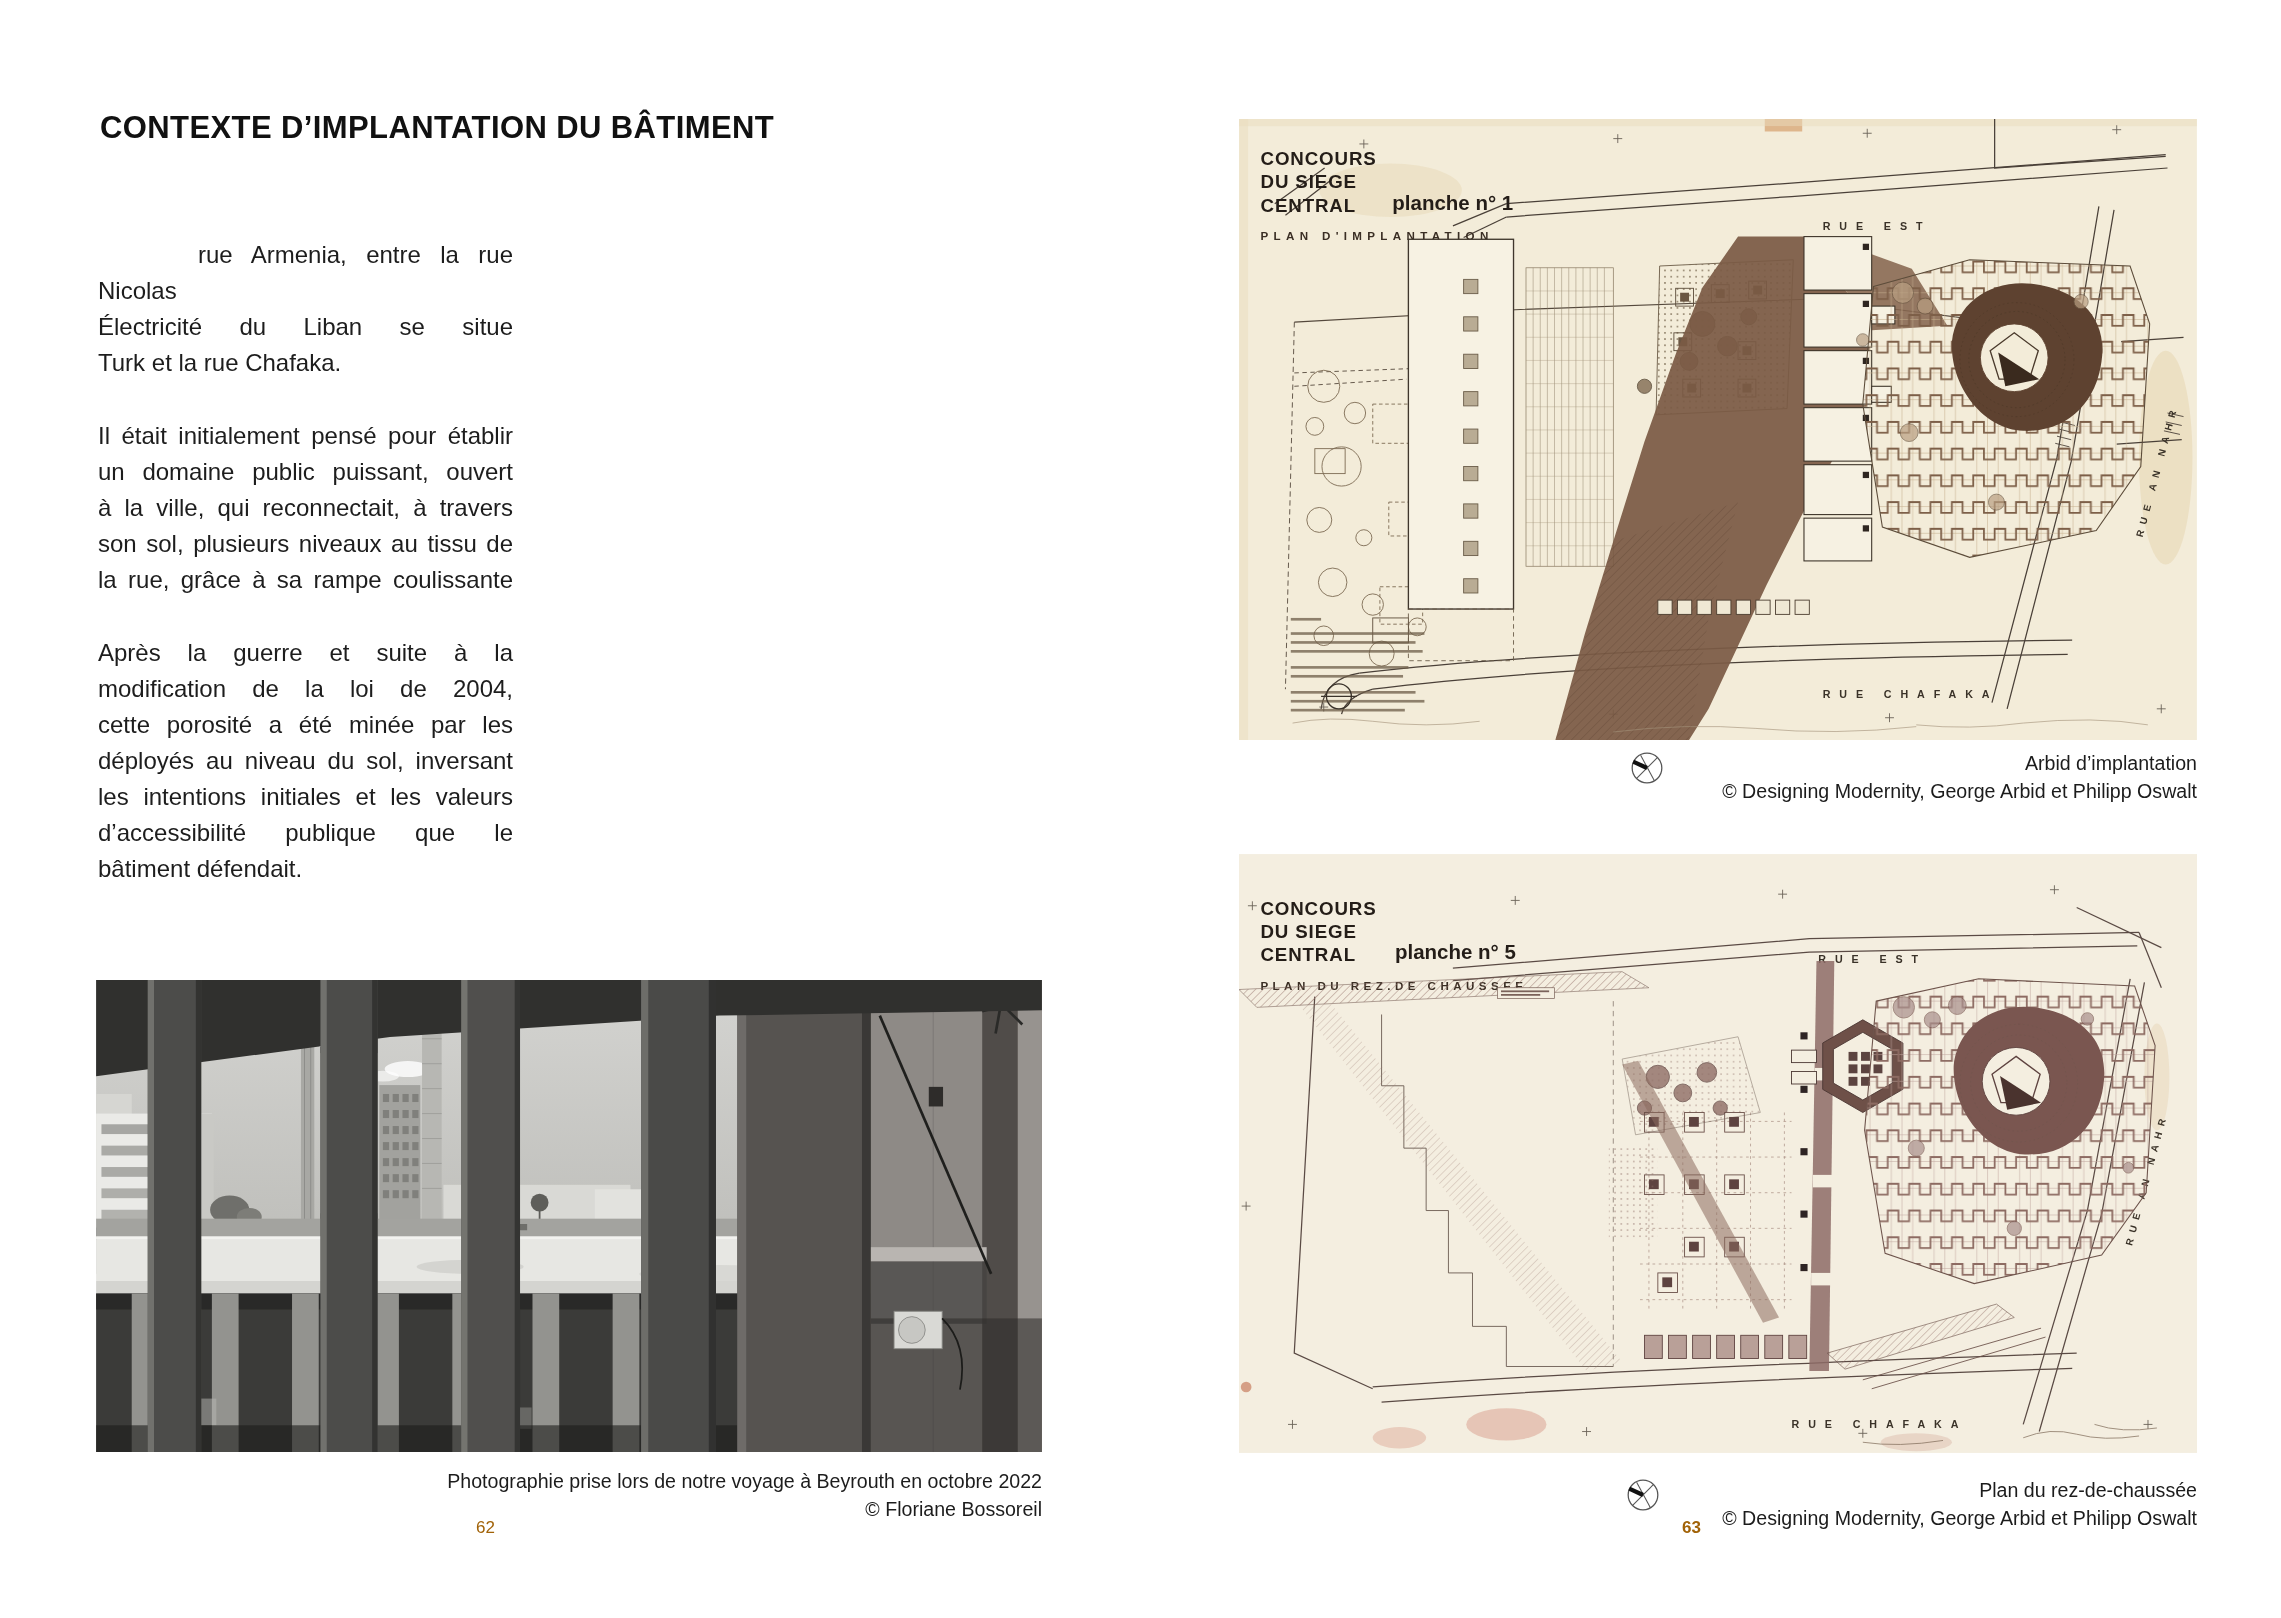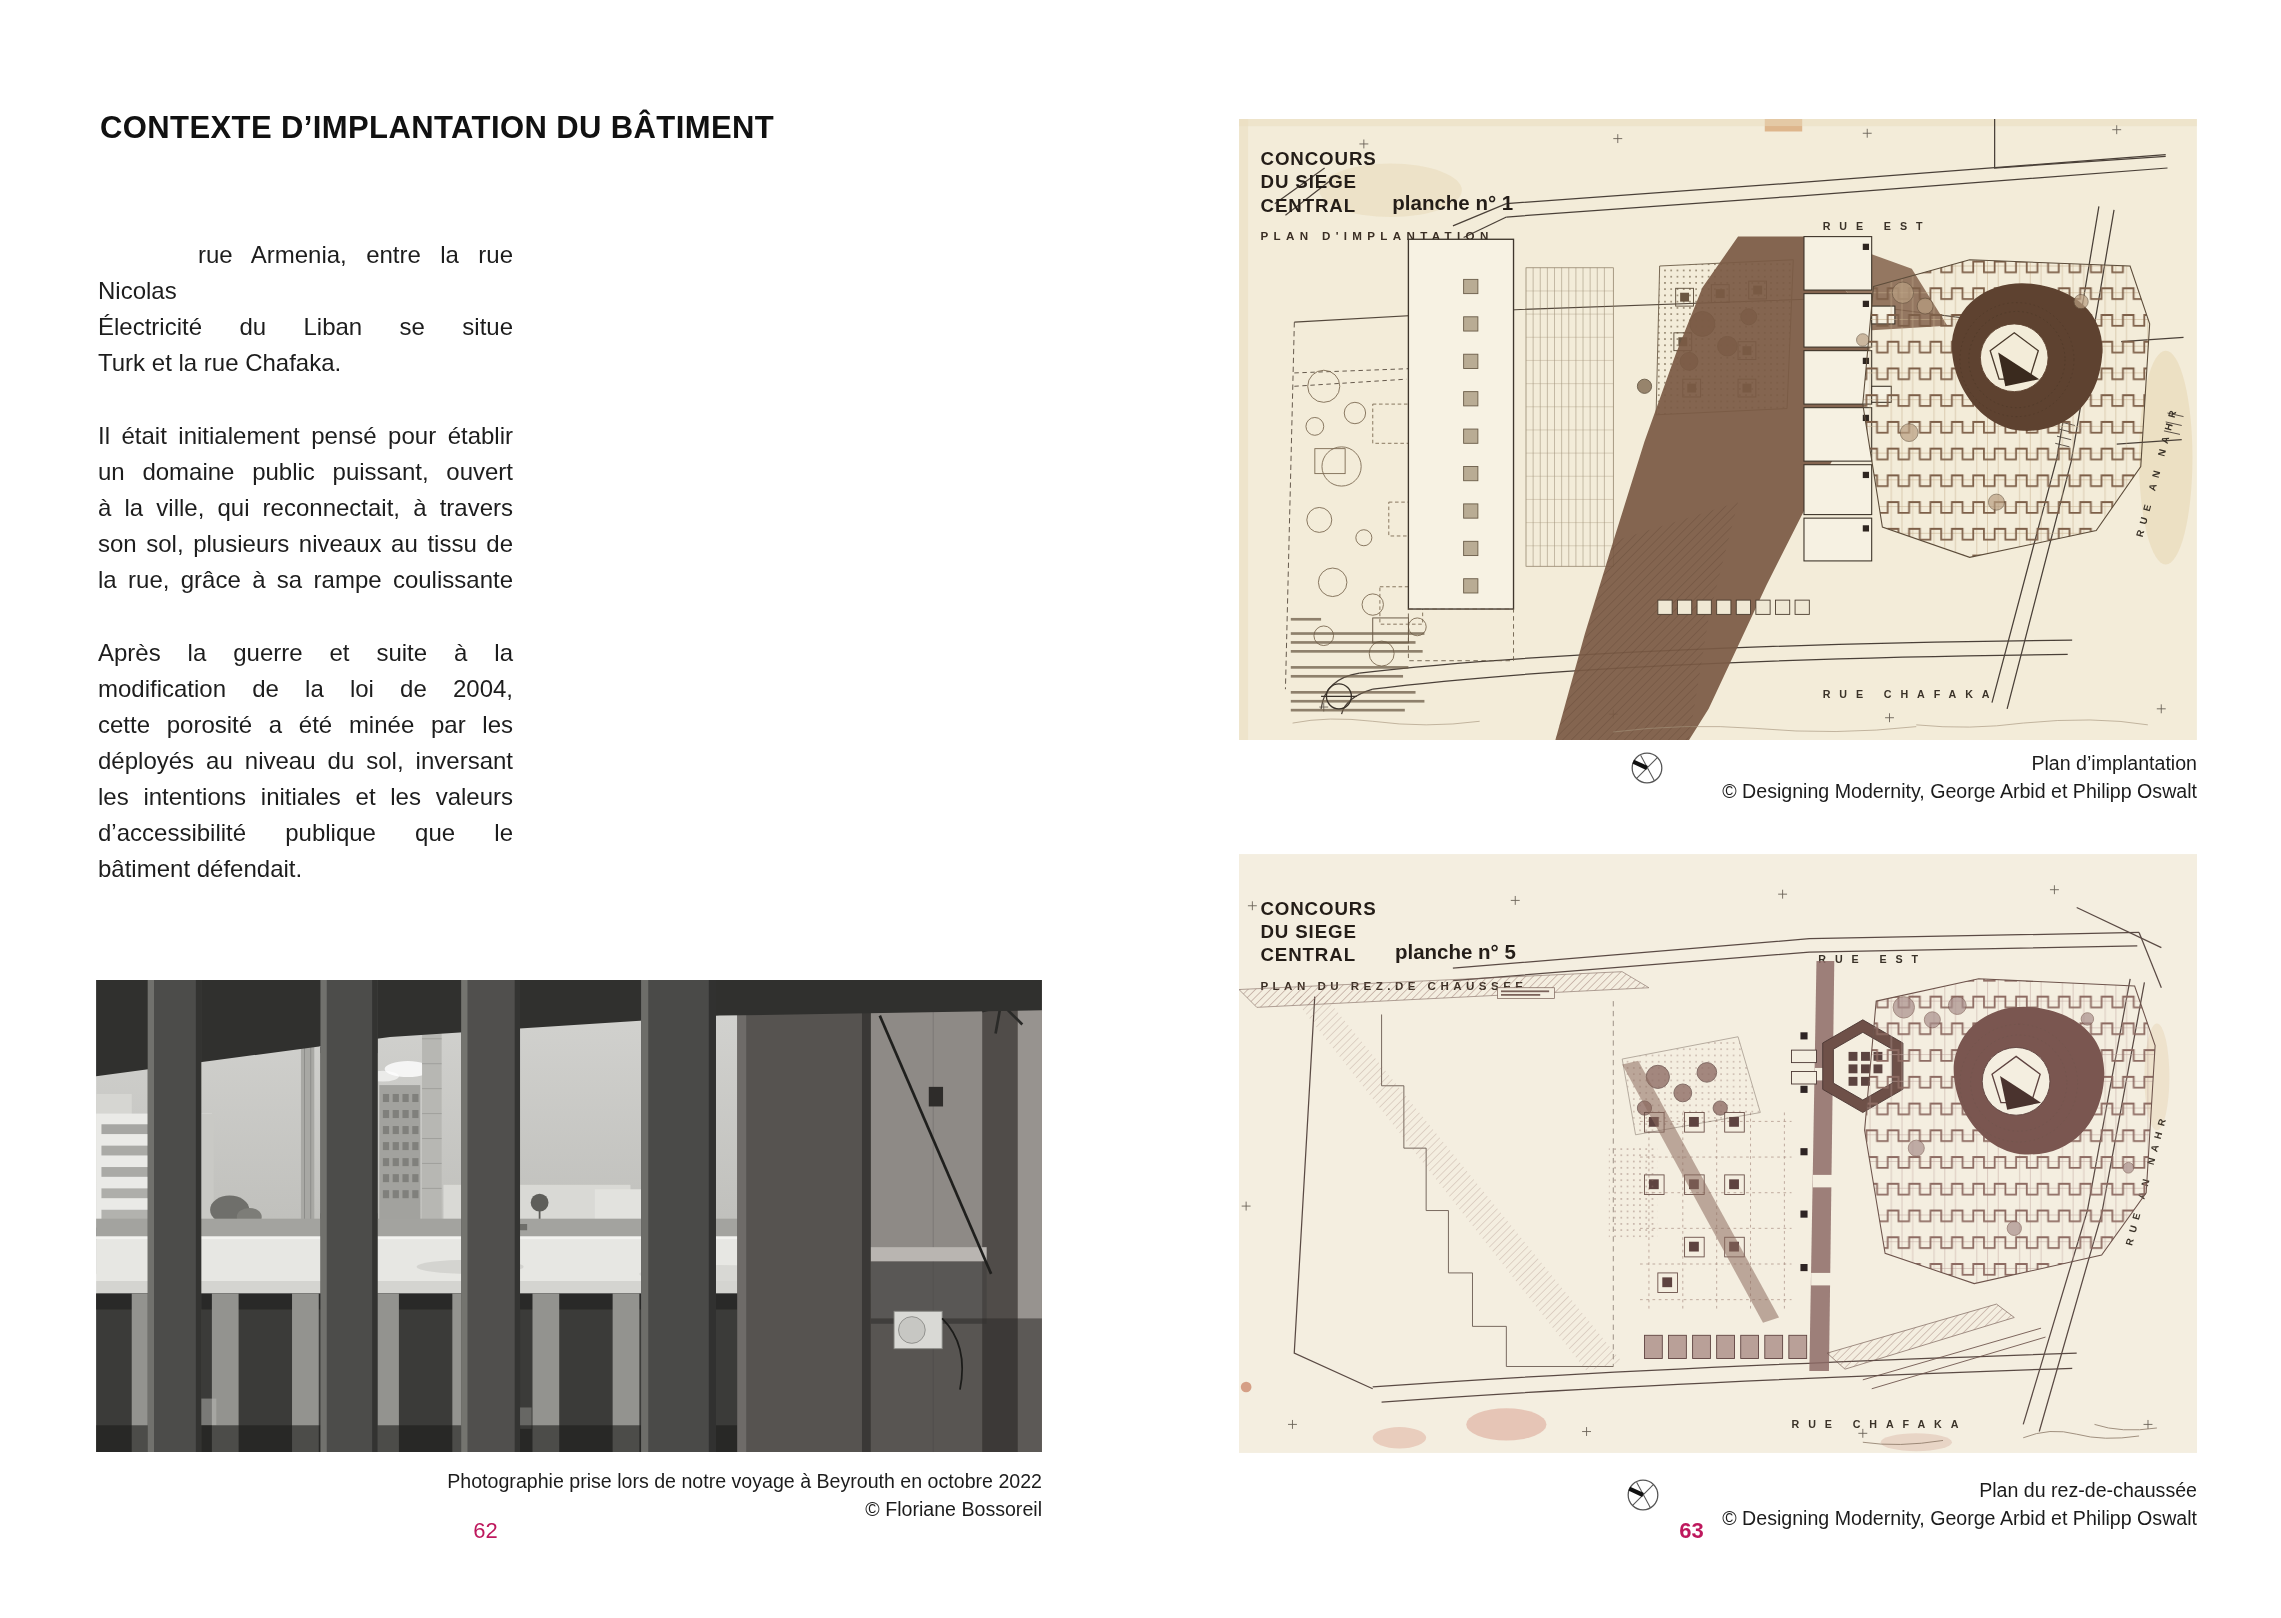--- a/index.html
+++ b/index.html
@@ -10,21 +10,21 @@
            letter-spacing:0.4px;color:#111;}
   .bodycol{position:absolute;left:98px;top:237px;width:415px;font-size:24px;line-height:36px;color:#1d1d1d;}
   .para{margin:0 0 37px 0;}
   .jline{text-align:justify;text-align-last:justify;}
   .jline-last{text-align-last:left;}
   .p-first .jline:first-child{text-indent:100px;}
   .photo{position:absolute;left:96px;top:980px;width:946px;height:472px;}
   .photo svg{display:block;}
   .cap-left{position:absolute;left:96px;top:1467px;width:946px;text-align:right;
             font-size:19.6px;line-height:28px;color:#1c1c1c;}
-  .pagenum{position:absolute;font-size:22px;color:#be185d;}
+  .pagenum{position:absolute;font-size:17px;color:#a16207;}
   .pn-62{left:459px;top:1518px;width:53px;text-align:center;}
   .pn-63{left:1672px;top:1518px;width:39px;text-align:center;font-weight:bold;}
   
   .plan{position:absolute;left:1239px;width:958px;}
   .plan-top{top:119px;height:621px;}
   .plan-bottom{top:854px;height:599px;}
   .cap-right{position:absolute;left:1239px;width:958px;text-align:right;
              font-size:19.6px;line-height:28px;color:#1c1c1c;}
   .cap-r1{top:749px;}
   .cap-r2{top:1476px;}
@@ -514,21 +514,21 @@
       </svg>
     </figure>
 
     <svg class="compass compass-1" viewBox="0 0 34 34">
       <circle cx="17" cy="17" r="14" fill="none" stroke="#555" stroke-width="1.2"></circle>
       <line x1="7" y1="27" x2="27" y2="7" stroke="#555" stroke-width="1"></line>
       <line x1="11" y1="5" x2="24" y2="29" stroke="#555" stroke-width="1"></line>
       <line x1="4" y1="11" x2="17" y2="17" stroke="#111" stroke-width="4"></line>
     </svg>
     <div class="cap-right cap-r1">
-      <div>Plan d’implantation</div>
+      <div>Arbid d’implantation</div>
       <div>© Designing Modernity, George Arbid et Philipp Oswalt</div>
     </div>
 
     <figure class="plan plan-bottom" style="margin:0;">
       <svg width="958" height="599" viewBox="0 0 1075 672">
         <defs>
           <pattern id="pat-meander2" width="48" height="30" patternUnits="userSpaceOnUse">
             <line x1="12" y1="0" x2="12" y2="30" stroke="#c2a6a0" stroke-width=".6"></line>
             <line x1="24" y1="0" x2="24" y2="30" stroke="#c2a6a0" stroke-width=".6"></line>
             <line x1="36" y1="0" x2="36" y2="30" stroke="#c2a6a0" stroke-width=".6"></line>

